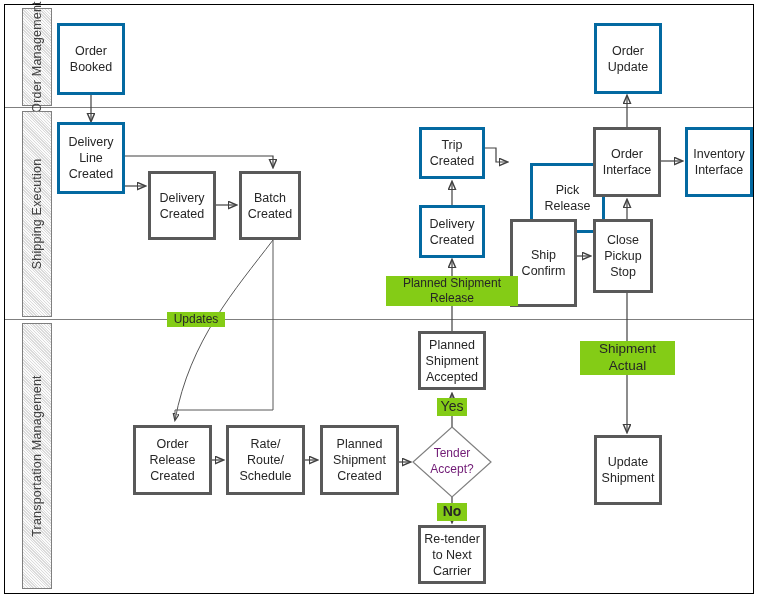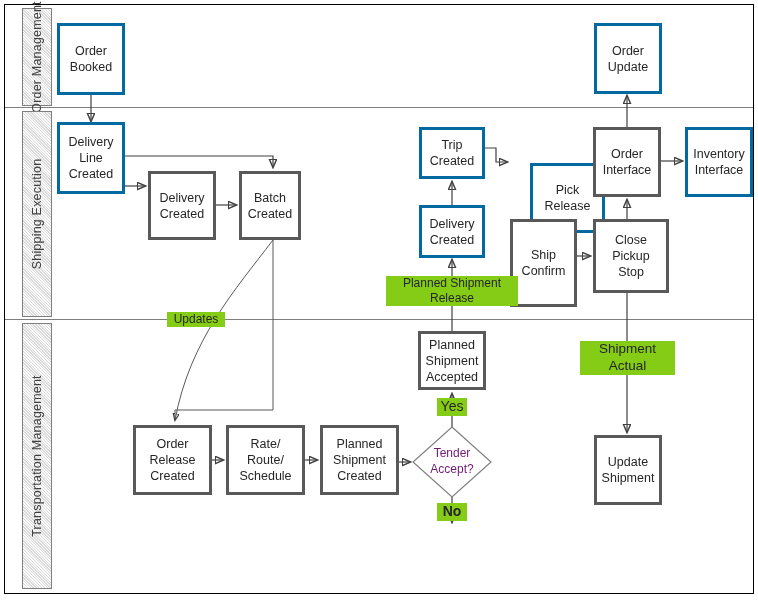--- a/index.html
+++ b/index.html
@@ -222,40 +222,43 @@
 
   <div class="node dark" style="left: 510px; top: 219px; width: 67px; height: 88px; white-space: pre-line;">Ship
 Confirm</div>
 
   <div class="node dark" style="left: 593px; top: 127px; width: 68px; height: 70px; white-space: pre-line;">Order
 Interface</div>
 
   <div class="node" style="left: 685px; top: 127px; width: 68px; height: 70px; white-space: pre-line;">Inventory
 Interface</div>
 
-  <div class="node dark" style="left: 593px; top: 219px; width: 76px; height: 74px; white-space: pre-line;">Close
+  <div class="node dark" style="left: 593px; top: 219px; width: 60px; height: 74px; white-space: pre-line;">Close
 Pickup
 Stop</div>
 
   <div class="node dark" style="left: 133px; top: 425px; width: 79px; height: 70px; white-space: pre-line;">Order
 Release
 Created</div>
 
   <div class="node dark" style="left: 226px; top: 425px; width: 79px; height: 70px; white-space: pre-line;">Rate/
 Route/
 Schedule</div>
 
   <div class="node dark" style="left: 320px; top: 425px; width: 79px; height: 70px; white-space: pre-line;">Planned
 Shipment
 Created</div>
 
   <div class="node dark" style="left: 418px; top: 331px; width: 68px; height: 59px; white-space: pre-line;">Planned
 Shipment
 Accepted</div>
 
+  <div class="node dark" style="left: 418px; top: 525px; width: 68px; height: 59px; white-space: pre-line;">Re-tender
+to Next
+Carrier</div>
 
   <div class="node dark" style="left: 594px; top: 435px; width: 68px; height: 70px; white-space: pre-line;">Update
 Shipment</div>
 
   <div class="diamond-wrap" style="left:412px;top:426px;width:80px;height:72px;">
     <svg class="diamond-shape" viewBox="0 0 80 72" xmlns="http://www.w3.org/2000/svg">
       <polygon points="40,1 79,36 40,71 1,36" fill="#ffffff" stroke="#808080" stroke-width="1.2"></polygon>
     </svg>
     <div class="diamond-label" style="white-space: pre-line;">Tender
 Accept?</div>

